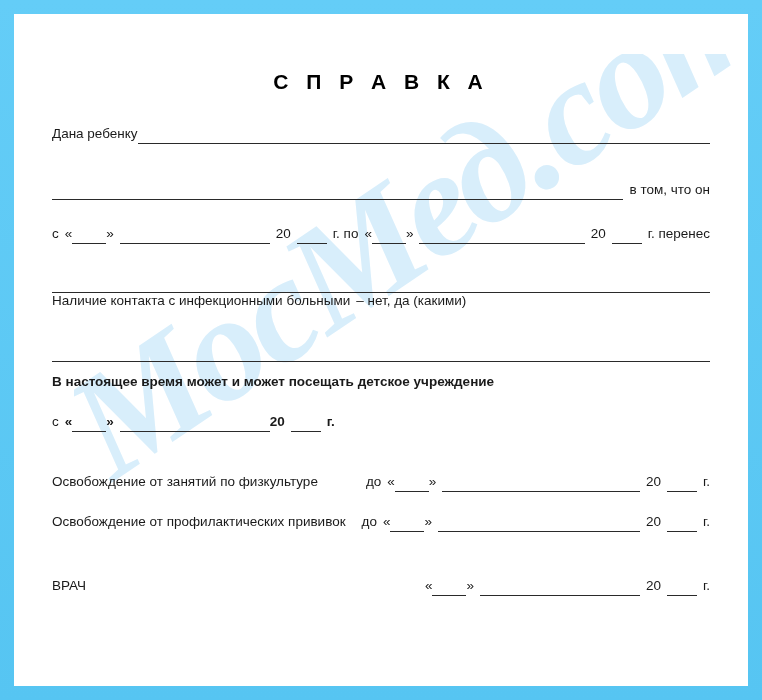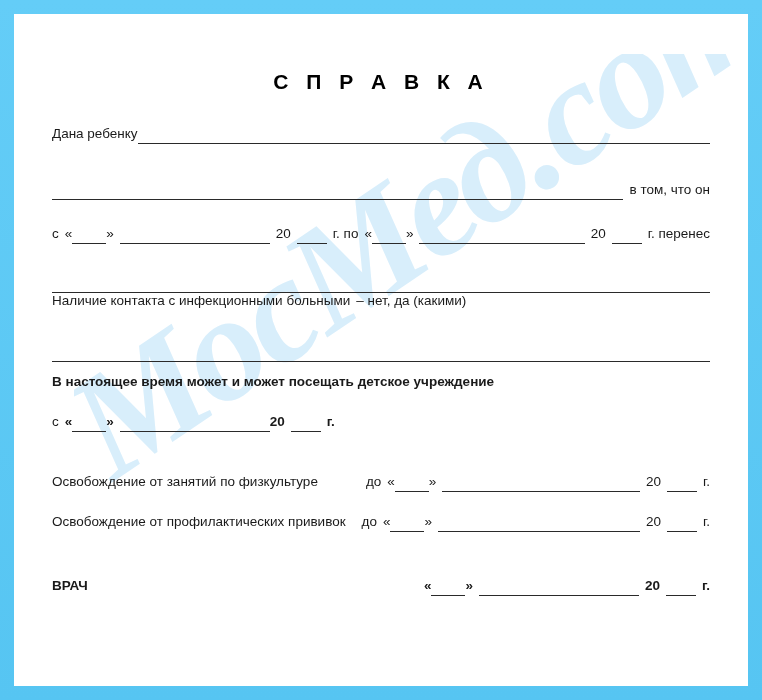--- a/index.html
+++ b/index.html
@@ -101,21 +101,21 @@
   .r1 { margin-top: 32px; }
   .r2 { margin-top: 38px; }
   .r3 { margin-top: 26px; }
   .r4 { margin-top: 34px; }
   .r5 { }
   .r6 { margin-top: 36px; }
   .r7 { margin-top: 12px; }
   .r8 { margin-top: 22px; }
   .r9 { margin-top: 42px; }
   .r10 { margin-top: 22px; justify-content: space-between; }
-  .r11 { margin-top: 46px; font-weight: bold; }
+  .r11 { margin-top: 46px; }
 
   .w-blank-sm { width: 34px; }
   .w-blank-md { width: 150px; }
   .w-blank-lg { width: 160px; }
   .w-20 { width: 30px; }
   .quote { padding-bottom: 2px; }
   .spacer-40 { width: 48px; flex: 0 0 auto; }
   .spacer-16 { width: 16px; flex: 0 0 auto; }
   .flexfill { flex: 1 1 auto; }
 </style>

